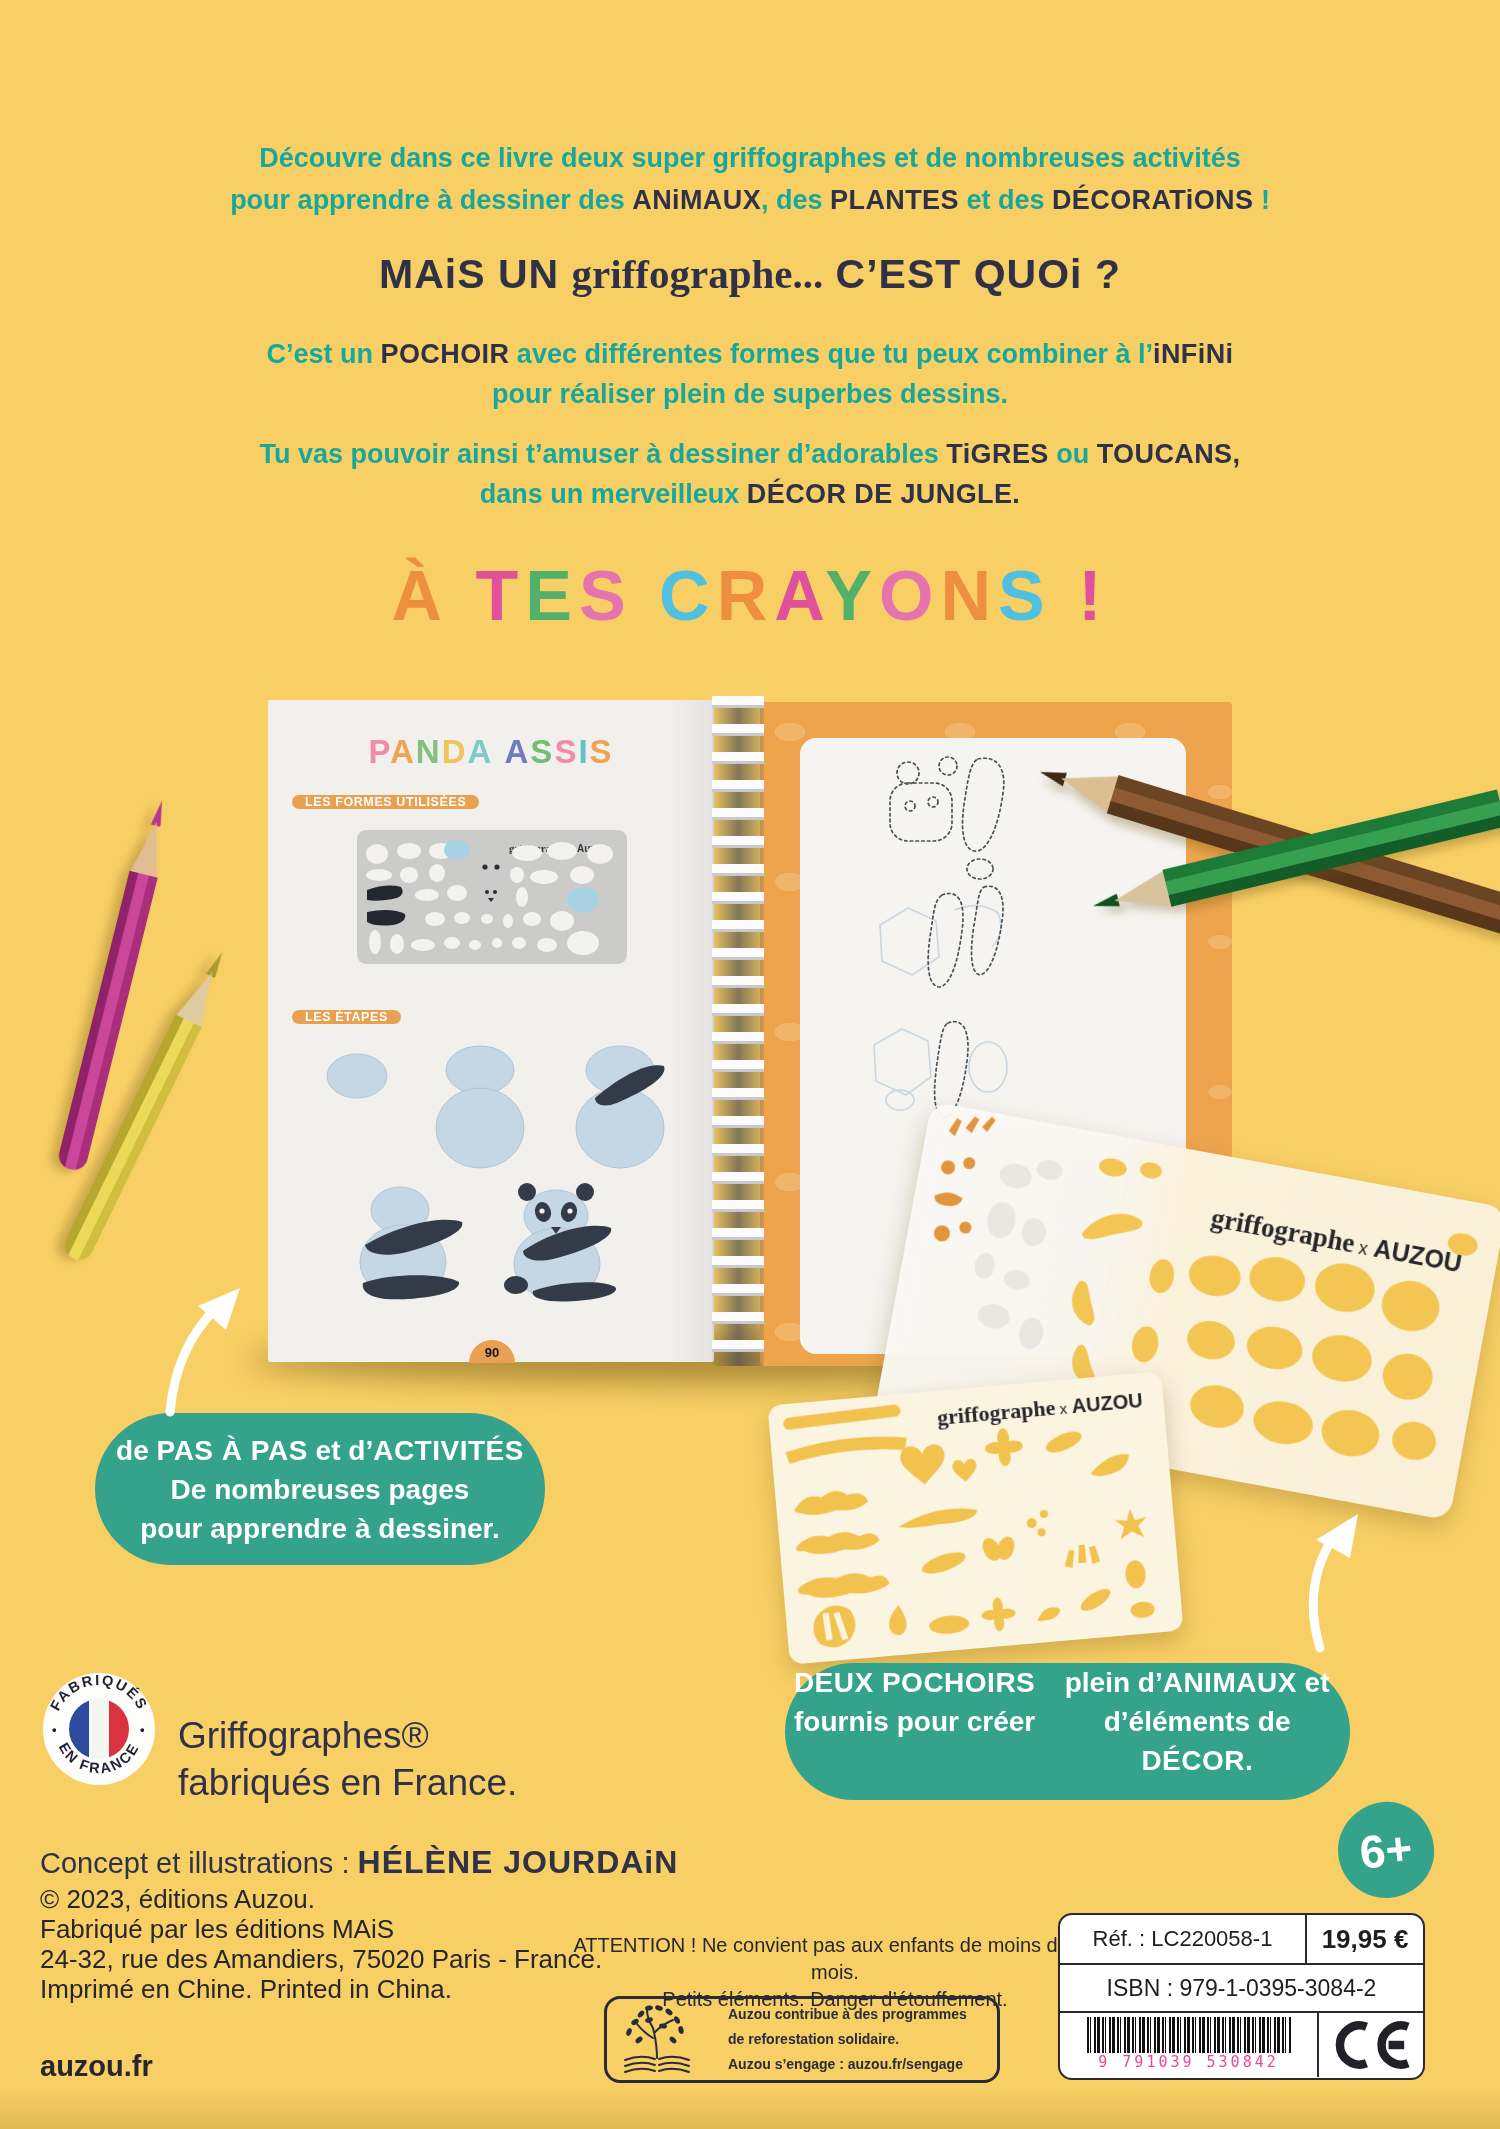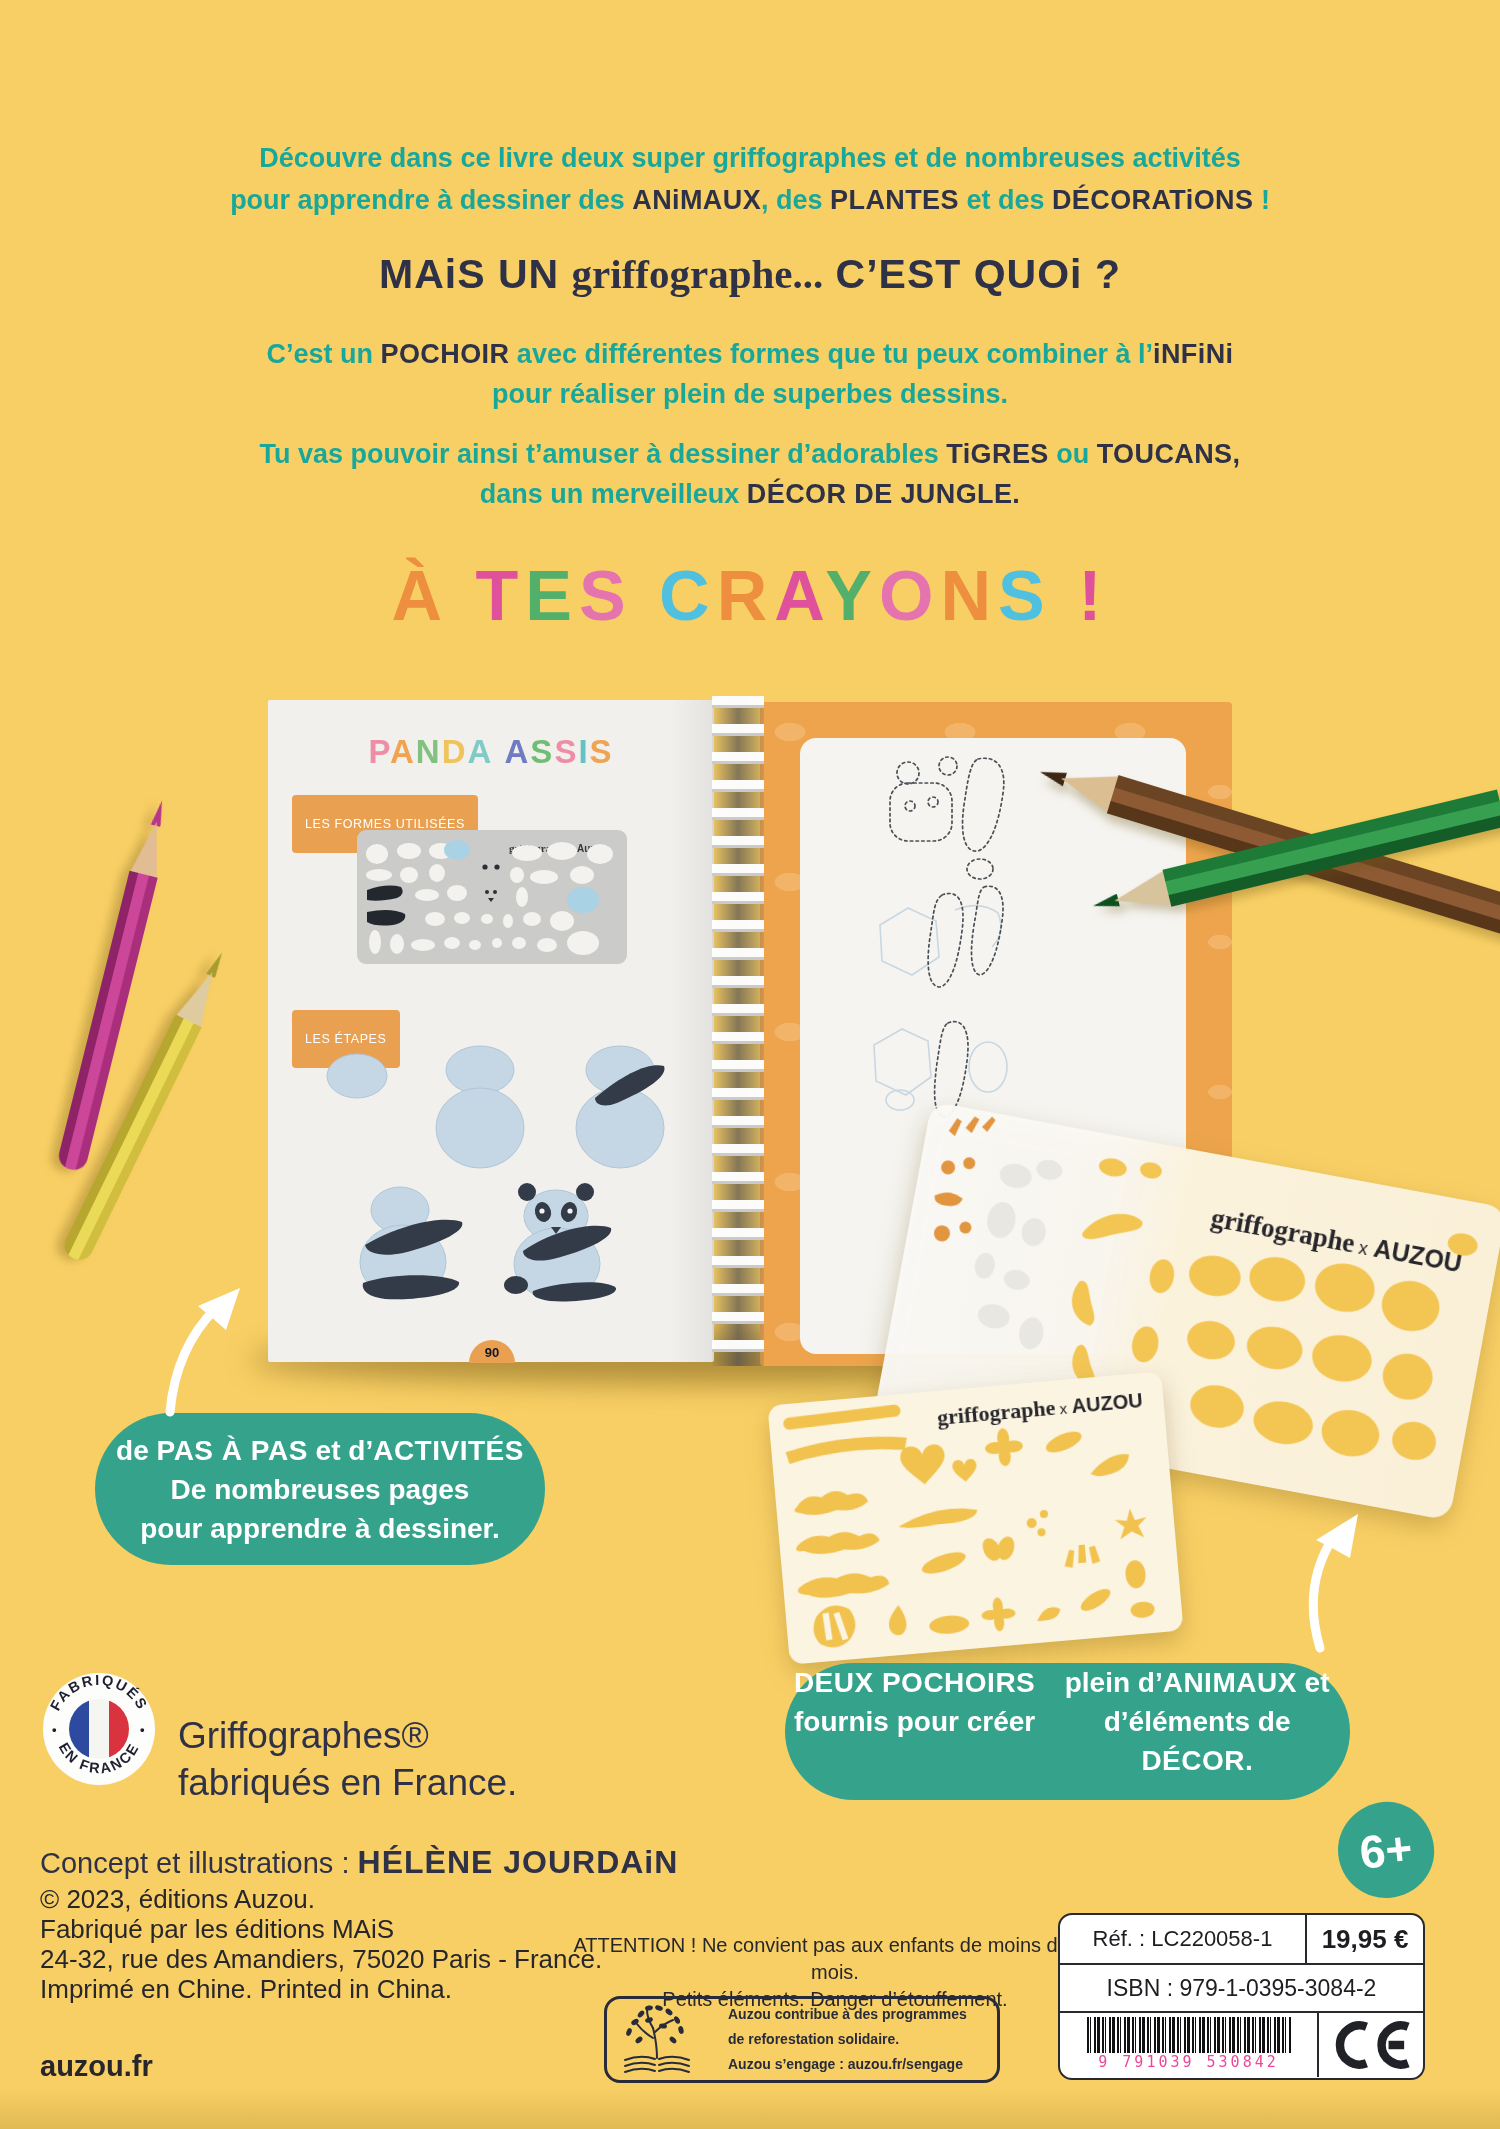--- a/index.html
+++ b/index.html
@@ -32,22 +32,22 @@
       linear-gradient(90deg, rgba(70,70,78,.05), rgba(70,70,78,.65) 50%, rgba(70,70,78,.15));}
   .page-right{left:760px; top:702px; width:472px; height:664px; background:var(--pageor);
     border-radius:4px;
     background-image:
       radial-gradient(ellipse 34px 20px at 30px 30px, #F2B468 45%, transparent 46%),
       radial-gradient(ellipse 26px 16px at 120px 90px, #F2B468 45%, transparent 46%),
       radial-gradient(ellipse 20px 28px at 72px 120px, #F0AD5C 45%, transparent 46%);
     background-size:170px 150px;}
   .page-right-inner{left:800px; top:738px; width:386px; height:616px; background:#F5F4F0; border-radius:16px;}
   .panda-title{left:268px; top:733px; width:446px; text-align:center; font-size:33px; font-weight:800; letter-spacing:2px;}
-  .badge{background:var(--orange); color:#fff; font-size:12.5px; font-weight:400;
-    letter-spacing:.6px; padding:22px 13px; border-radius:4px; white-space:nowrap;}
+  .badge{background:var(--orange); color:#fff; font-size:12.5px; font-weight:700;
+    letter-spacing:.6px; padding:0 13px; border-radius:11px; white-space:nowrap;}
   .page-tab{left:469px; top:1340px; width:46px; height:23px; background:var(--orange);
     border-radius:23px 23px 0 0; color:#0f172a; font-size:13px; font-weight:700; text-align:center; line-height:26px;}
   
   .pencil{position:absolute; transform-origin:0 50%; filter:drop-shadow(4px 7px 5px rgba(110,85,20,.32));}
   .pencil .lead,.pencil .wood,.pencil .shaft{position:absolute;}
   .pencil .lead{left:0; width:26px; clip-path:polygon(0 50%,100% 0,100% 100%);}
   .pencil .wood{left:22px; width:58px; top:0; bottom:0; clip-path:polygon(0 50%,100% 0,100% 100%);}
   .pencil .shaft{left:76px; right:0; top:0; bottom:0;}
   .pencil.short .shaft{border-radius:0 14px 14px 0;}
   

